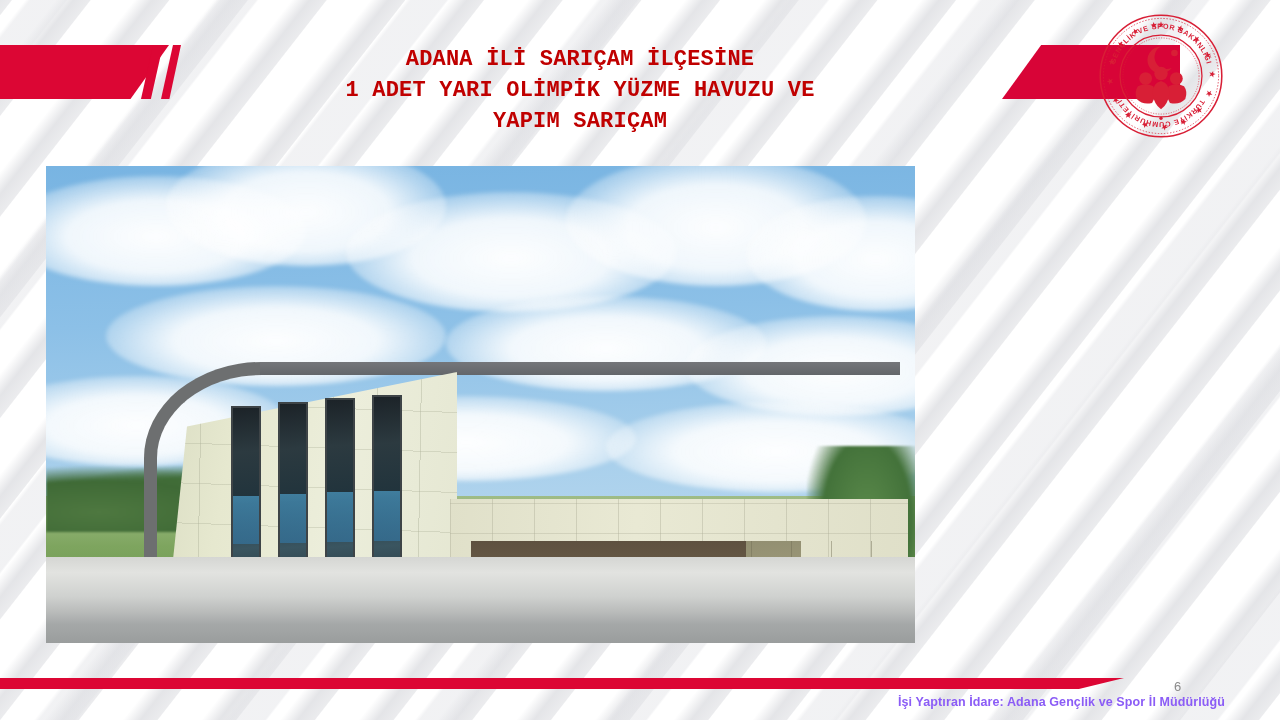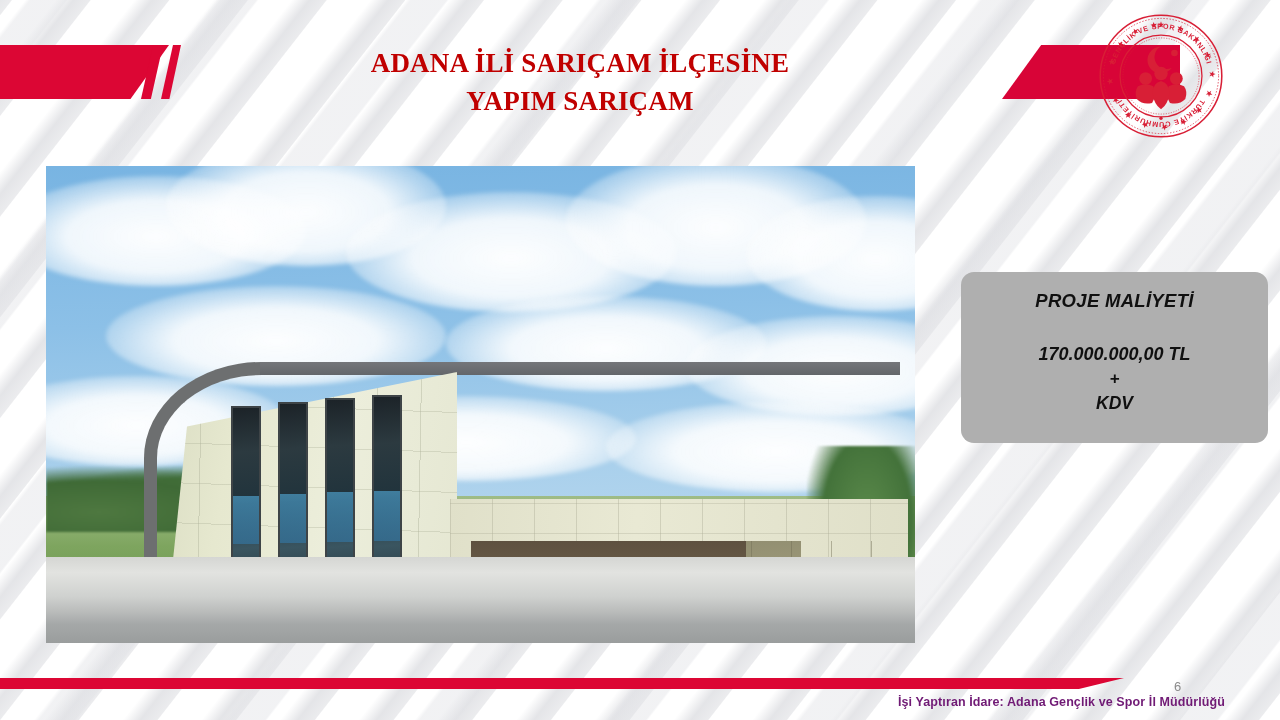--- a/index.html
+++ b/index.html
@@ -90,24 +90,24 @@
   .logo-wrap svg { display: block; width: 128px; height: 128px; }
 
   
   .title-block {
     position: absolute;
     left: 230px; top: 44px;
     width: 700px;
     text-align: center;
     color: #C00000;
     font-weight: bold;
-    font-size: 27px;
+    font-size: 22px;
     line-height: 1.42;
     letter-spacing: 0.2px;
-    font-family: Liberation Serif, serif;
+    font-family: Liberation Mono, monospace;
   }
   .title-block .tl { display: block; white-space: nowrap; }
 
   
   .render {
     position: absolute;
     left: 46px; top: 166px;
     width: 869px; height: 477px;
     overflow: hidden;
     background: #8fc0e4;
@@ -304,21 +304,21 @@
     left: -4px; top: 678px;
     width: 1128px; height: 11px;
     background: #DC0634;
     clip-path: polygon(0 0, 100% 0, 96% 100%, 0 100%);
   }
   .footer-text {
     position: absolute;
     left: 898px; top: 695px;
     font-size: 12.5px;
     font-weight: bold;
-    color: #701a75;
+    color: #8b5cf6;
     letter-spacing: 0.1px;
     white-space: nowrap;
   }
   .page-num {
     position: absolute;
     left: 1174px; top: 679px;
     font-size: 13px;
     color: #8a8a8a;
   }
 </style>
@@ -330,20 +330,21 @@
   <div class="bg-texture"></div>
   <div class="bg-texture2"></div>
 
   <div class="hdr-left-band"></div>
   <div class="hdr-left-stripe1"></div>
   <div class="hdr-left-stripe2"></div>
   <div class="hdr-right-band"></div>
 
   <div class="title-block">
     <span class="tl">ADANA İLİ SARIÇAM İLÇESİNE</span>
+    <span class="tl">1 ADET YARI OLİMPİK YÜZME HAVUZU VE</span>
     <span class="tl">YAPIM SARIÇAM</span>
   </div>
 
   <div class="logo-wrap">
     <svg viewBox="0 0 200 200" xmlns="http://www.w3.org/2000/svg">
       <defs>
         <path id="arcTop" d="M 100,100 m -74,0 a 74,74 0 1,1 148,0" fill="none"></path>
         <path id="arcBot" d="M 100,100 m 72,0 a 72,72 0 1,1 -144,0" fill="none"></path>
         <g id="st">
           <polygon points="0,-5.4 1.3,-1.7 5.1,-1.7 2.0,0.7 3.2,4.4 0,2.1 -3.2,4.4 -2.0,0.7 -5.1,-1.7 -1.3,-1.7" fill="#D81F36"></polygon>
@@ -477,24 +478,18 @@
     <div class="b-wall-low" style="left:320px; top:432px; width:120px;"></div>
 
     <div class="b-shrub" style="left:279px; top:428px; width:40px; height:42px;"></div>
     <div class="b-shrub" style="left:128px; top:436px; width:34px; height:30px;"></div>
     <div class="b-shrub" style="left:60px;  top:442px; width:44px; height:26px;"></div>
 
     <div class="r-curb"></div>
     <div class="r-road"></div>
   </div>
 
-  <div class="cost-box">
-    <div class="cost-title">PROJE MALİYETİ</div>
-    <div class="cost-amount">170.000.000,00  TL</div>
-    <div class="cost-plus">+</div>
-    <div class="cost-kdv">KDV</div>
-  </div>
 
   <div class="footer-bar"></div>
   <div class="footer-text">İşi Yaptıran İdare: Adana Gençlik ve Spor İl Müdürlüğü</div>
   <div class="page-num">6</div>
 
 </div>
 
 </body></html>

